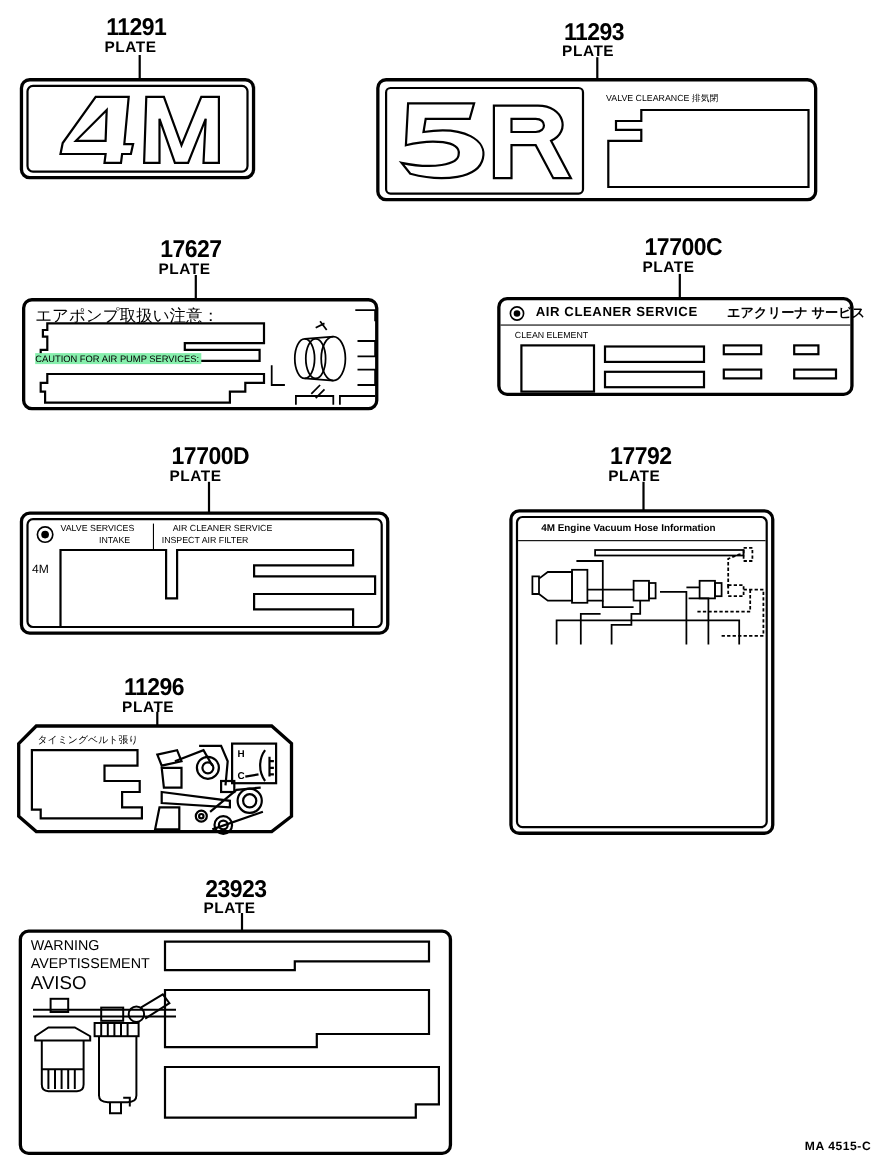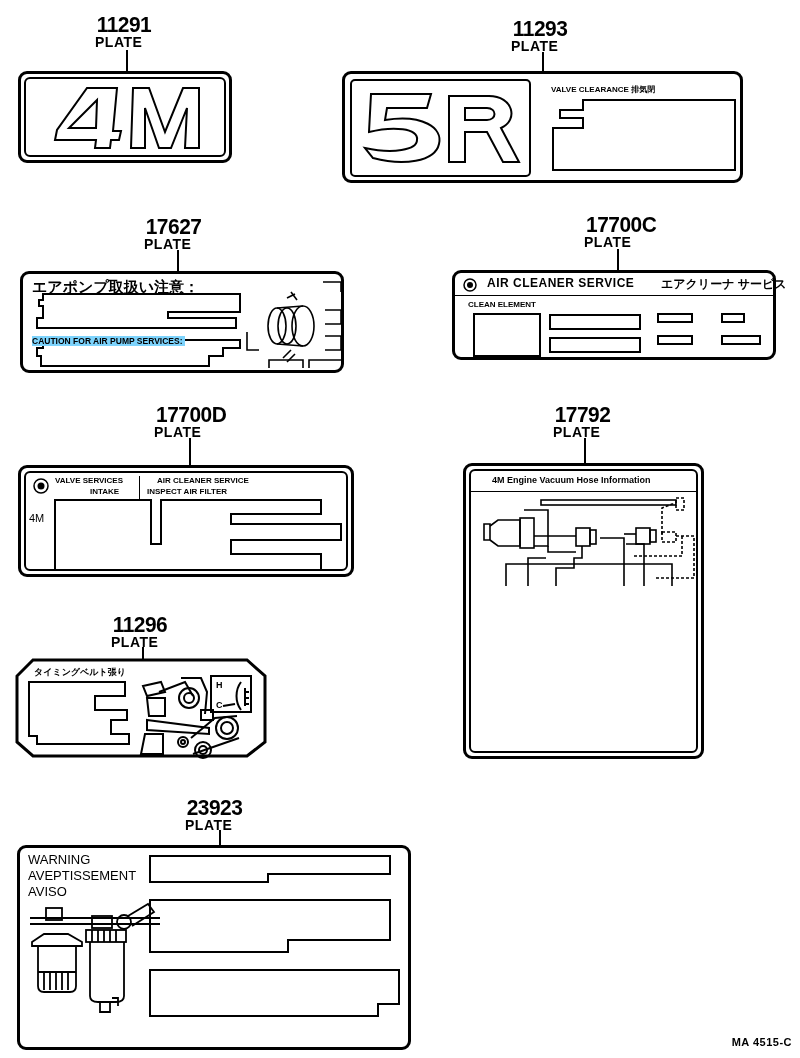--- a/index.html
+++ b/index.html
@@ -7,21 +7,21 @@
          font-family:"Liberation Sans", sans-serif; color:#000; }
   .callout { position:absolute; line-height:1; }
   .callout .num { font-family:"Liberation Sans", sans-serif; font-weight:bold; font-size:22px; letter-spacing:-0.5px; display:block; transform:scaleX(0.95);}
   .callout .lbl { font-weight:bold; font-size:14px; display:block; letter-spacing:0.5px; margin-top:-1px;}
   .leader { position:absolute; width:2px; background:#000; }
   .plate { position:absolute; border:3px solid #000; border-radius:9px; box-sizing:border-box; background:#fff; }
   .plate.dbl::after { content:""; position:absolute; left:3px; top:3px; right:3px; bottom:3px; border:2px solid #000; border-radius:6px; }
   .abs { position:absolute; }
   .box { position:absolute; border:2px solid #000; box-sizing:border-box; }
   .txt { position:absolute; white-space:nowrap; font-family:"Liberation Sans", sans-serif; }
-  .small { font-size:9px; font-weight:bold; }
+  .small { font-size:9px; font-weight:normal; }
   svg { position:absolute; overflow:visible; }
   .ref { position:absolute; right:8px; bottom:10px; font-size:11px; font-weight:bold; letter-spacing:0.5px; }
 </style>
 </head>
 <body>
 
 <div class="callout" style="left:95px; top:14px; width:66px;">
   <span class="num">11291</span>
   <span class="lbl">PLATE</span>
 </div>
@@ -66,21 +66,21 @@
 </div>
 <div class="leader" style="left:177px; top:250px; height:22px;"></div>
 <div class="plate" style="left:20px; top:271px; width:324px; height:102px;">
   <span class="txt small" style="left:9px; top:4px; font-size:15px;">エアポンプ取扱い注意：</span>
   <svg style="left:10px; top:18px;" width="215" height="76" viewBox="0 0 215 76">
     <g fill="none" stroke="#000" stroke-width="2">
       <path d="M10 2 L207 2 L207 20 L135 20 L135 26 L203 26 L203 36 L4 36 L4 26 L10 26 L10 14 L6 14 L6 8 L10 8 Z"></path>
       <path d="M10 48 L207 48 L207 56 L190 56 L190 64 L176 64 L176 74 L8 74 L8 64 L4 64 L4 56 L10 56 Z"></path>
     </g>
   </svg>
-  <span class="txt small" style="left:9px; top:47px; font-size:8.5px; background:#7dd3fc; padding-right:2px;margin-top:15px;">CAUTION FOR AIR PUMP SERVICES:</span>
+  <span class="txt small" style="left:9px; top:47px; font-size:8.5px; background:#86efac; padding-right:2px;">CAUTION FOR AIR PUMP SERVICES:</span>
   <svg style="left:220px; top:6px;" width="100" height="90" viewBox="0 0 100 90">
     <g fill="none" stroke="#000" stroke-width="1.6">
       <path d="M80 2 L98 2 L98 12"></path>
       <path d="M82 30 L98 30 L98 44 L82 44"></path>
       <path d="M82 56 L98 56 L98 70 L82 70"></path>
       <path d="M4 52 L4 70 L16 70"></path>
       <path d="M26 88 L26 80 L60 80 L60 88"></path>
       <path d="M66 88 L66 80 L98 80"></path>
       <ellipse cx="34" cy="46" rx="9" ry="18"></ellipse>
       <ellipse cx="44" cy="46" rx="9" ry="18"></ellipse>
@@ -218,21 +218,21 @@
 <span class="txt small" style="left:34px; top:666px; font-size:9px;">タイミングベルト張り</span>
 
 <div class="callout" style="left:185px; top:797px; width:66px;">
   <span class="num">23923</span>
   <span class="lbl">PLATE</span>
 </div>
 <div class="leader" style="left:219px; top:830px; height:16px;"></div>
 <div class="plate" style="left:17px; top:845px; width:394px; height:205px;">
   <span class="txt" style="left:8px; top:4px; font-size:13px;">WARNING</span>
   <span class="txt" style="left:8px; top:20px; font-size:13px;">AVEPTISSEMENT</span>
-  <span class="txt" style="left:8px; top:36px; font-size:13px;">AVISO</span>
+  <span class="txt" style="left:8px; top:36px; font-size:17px;">AVISO</span>
   <svg style="left:128px; top:6px;" width="260" height="164" viewBox="0 0 260 164">
     <g fill="none" stroke="#000" stroke-width="2">
       <path d="M2 2 L242 2 L242 20 L120 20 L120 28 L2 28 Z"></path>
       <path d="M2 46 L242 46 L242 86 L140 86 L140 98 L2 98 Z"></path>
       <path d="M2 116 L251 116 L251 150 L230 150 L230 162 L2 162 Z"></path>
     </g>
   </svg>
   <svg style="left:10px; top:52px;" width="130" height="112" viewBox="0 0 130 112">
     <g fill="none" stroke="#000" stroke-width="1.8">
       <path d="M0 18 L130 18 M0 24 L130 24"></path>

